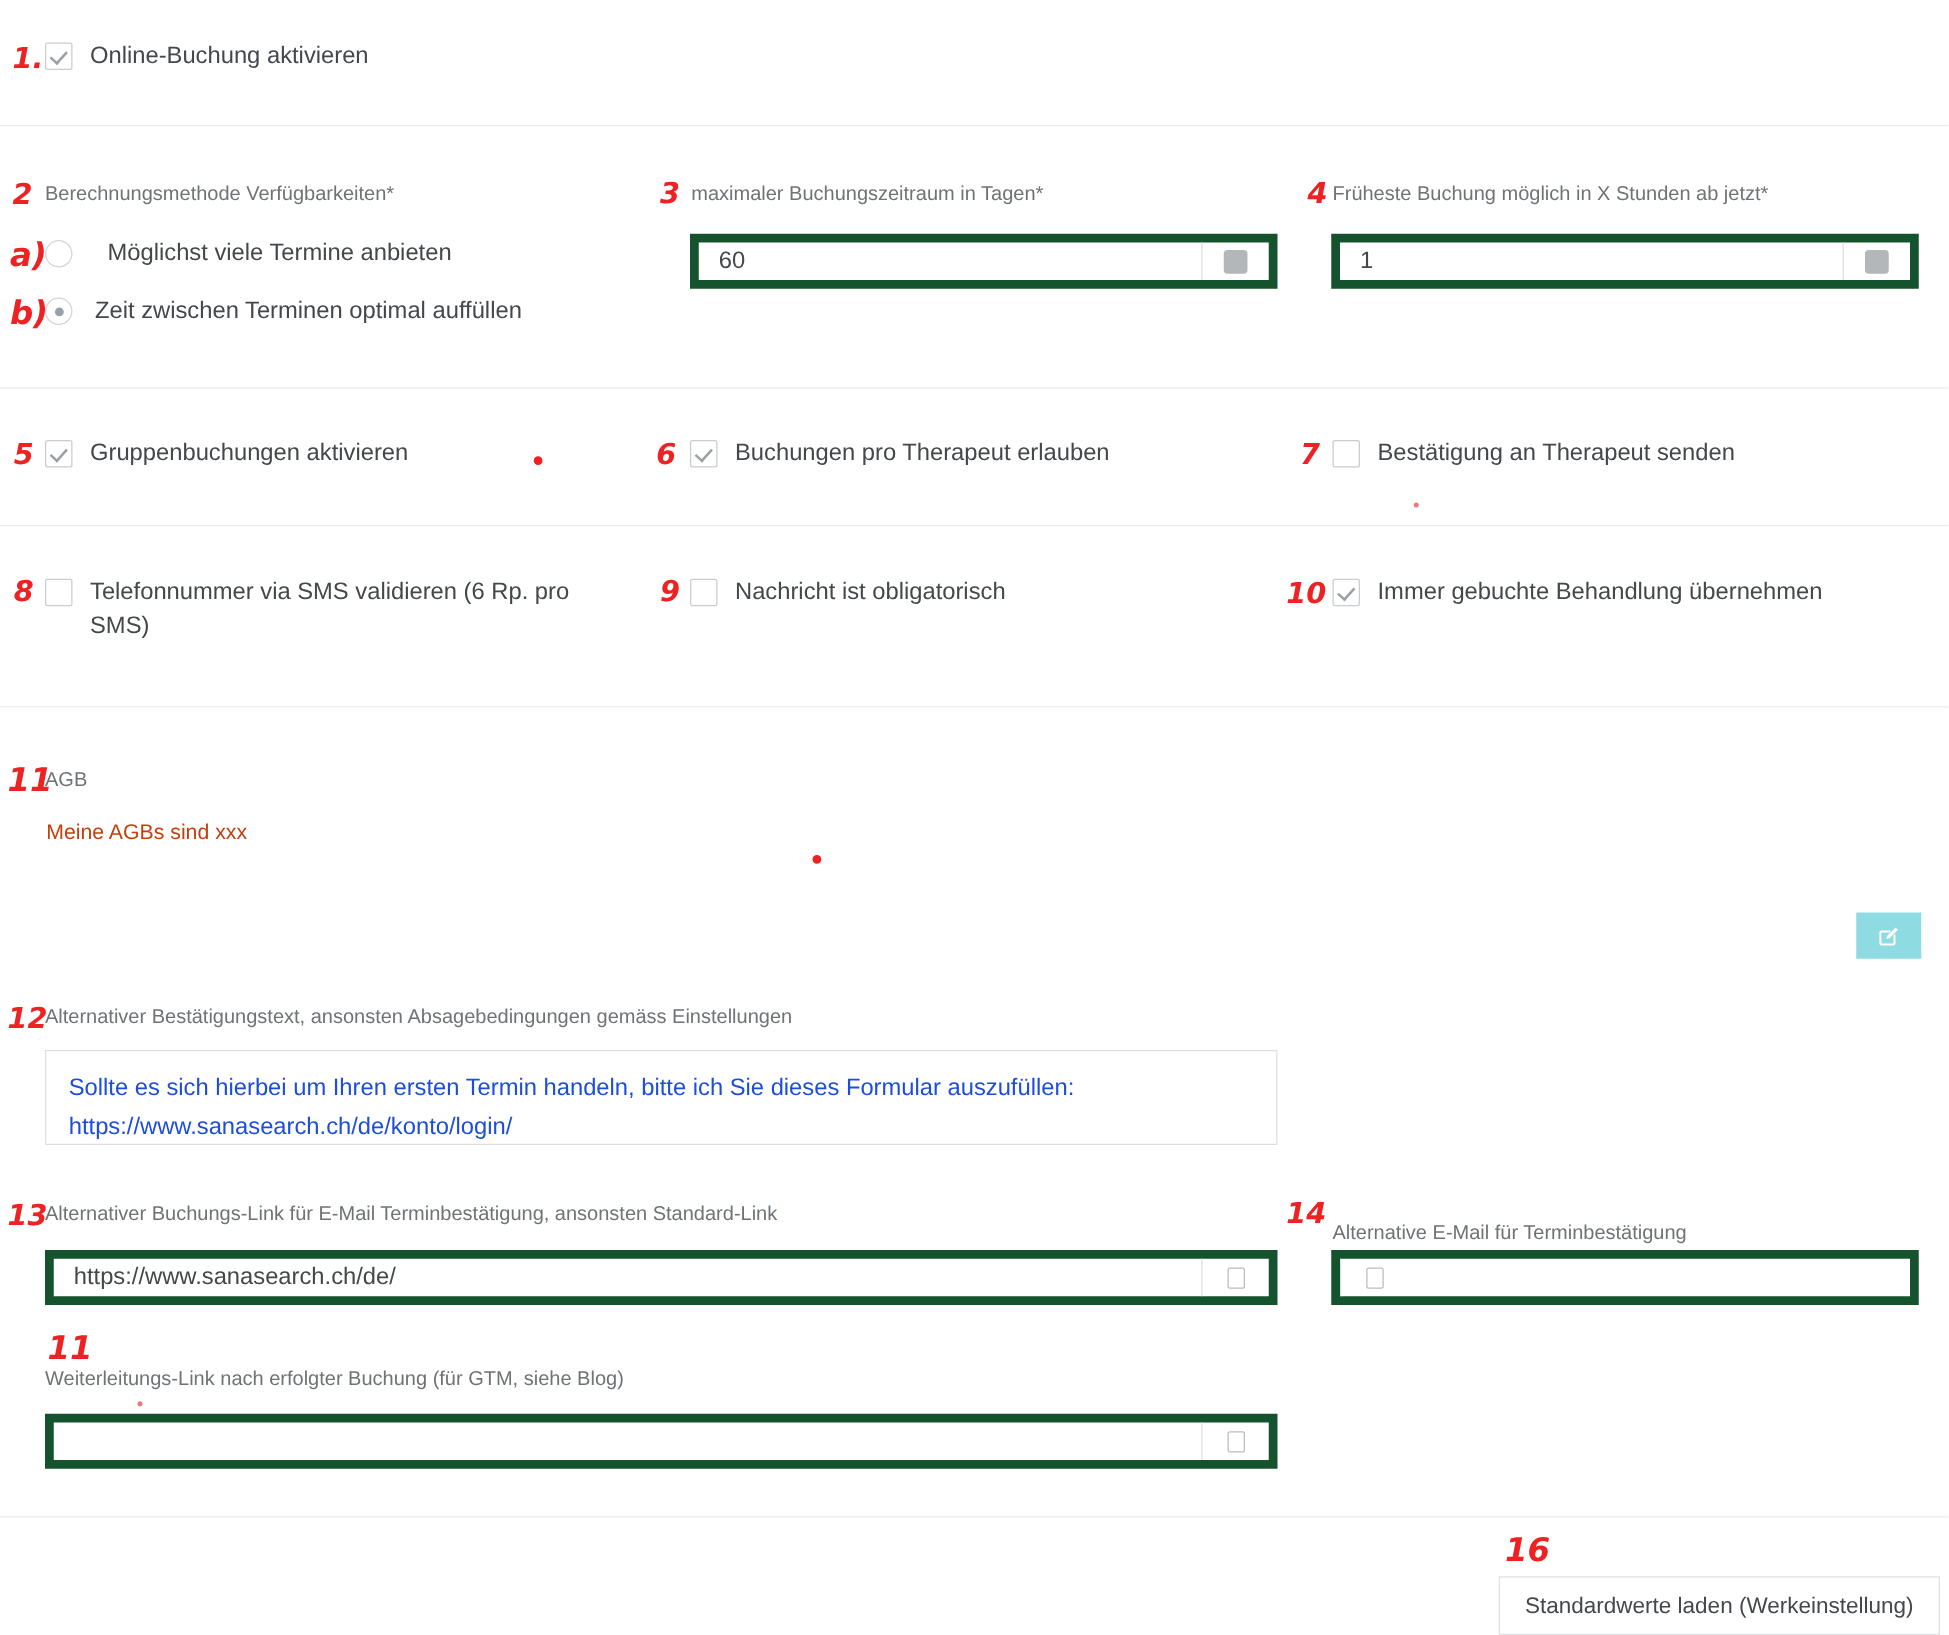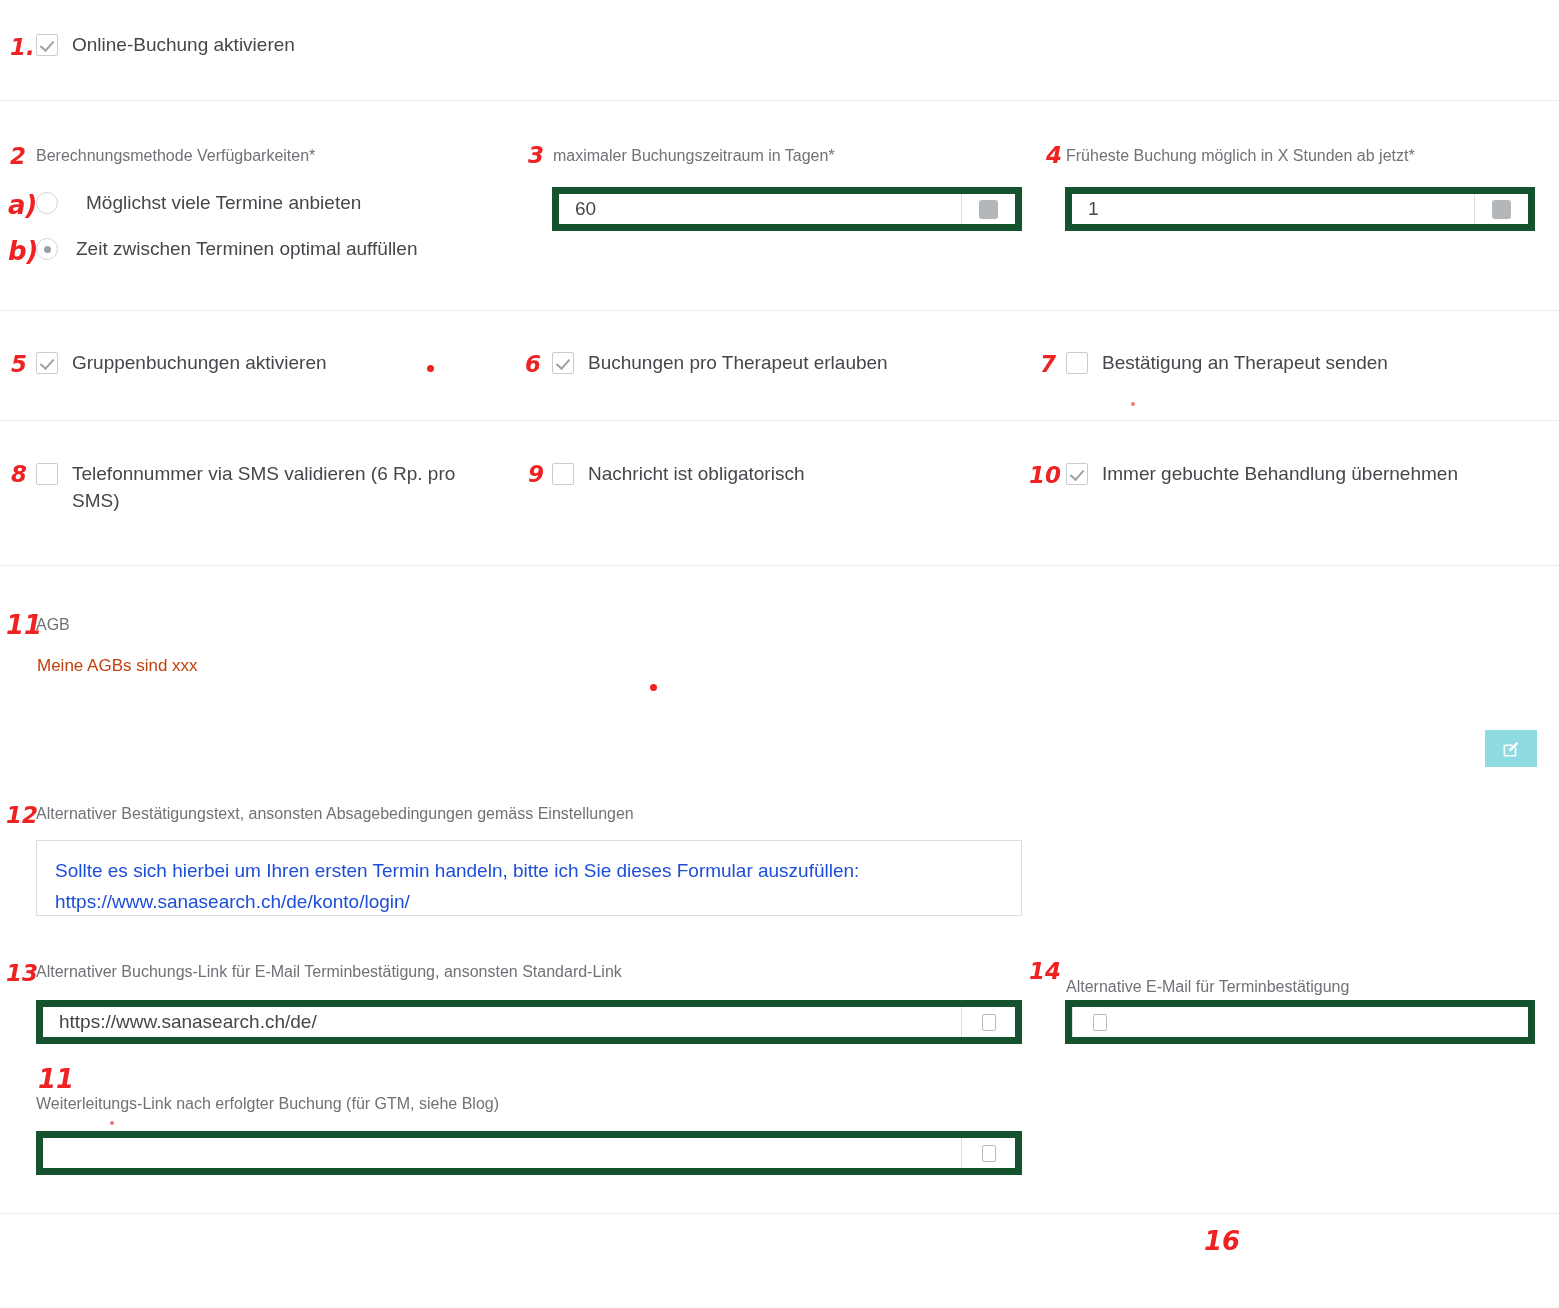--- a/index.html
+++ b/index.html
@@ -327,14 +327,15 @@
   <div class="inp-wrap" style="left:36px; top:1131px; width:986px;">
     <input class="inp" type="text" value="" style="">
     <span class="addon">
       <span class="addon-glyph"></span>
     </span>
   </div>
 
   <div class="divider" style="top:1213px;"></div>
 
   <span class="anno lg" style="left:1204px; top:1228px;">16</span>
+  <button class="std-btn" style="left:1199px; top:1261px;">Standardwerte laden (Werkeinstellung)</button>
 
 </div>
 
 </body></html>

